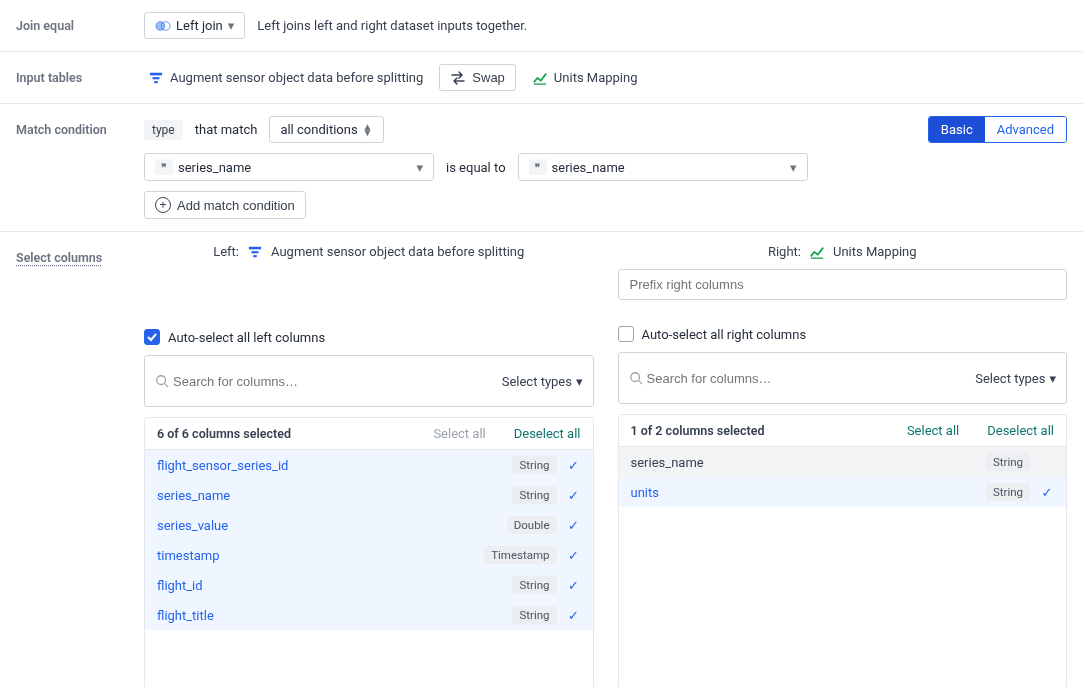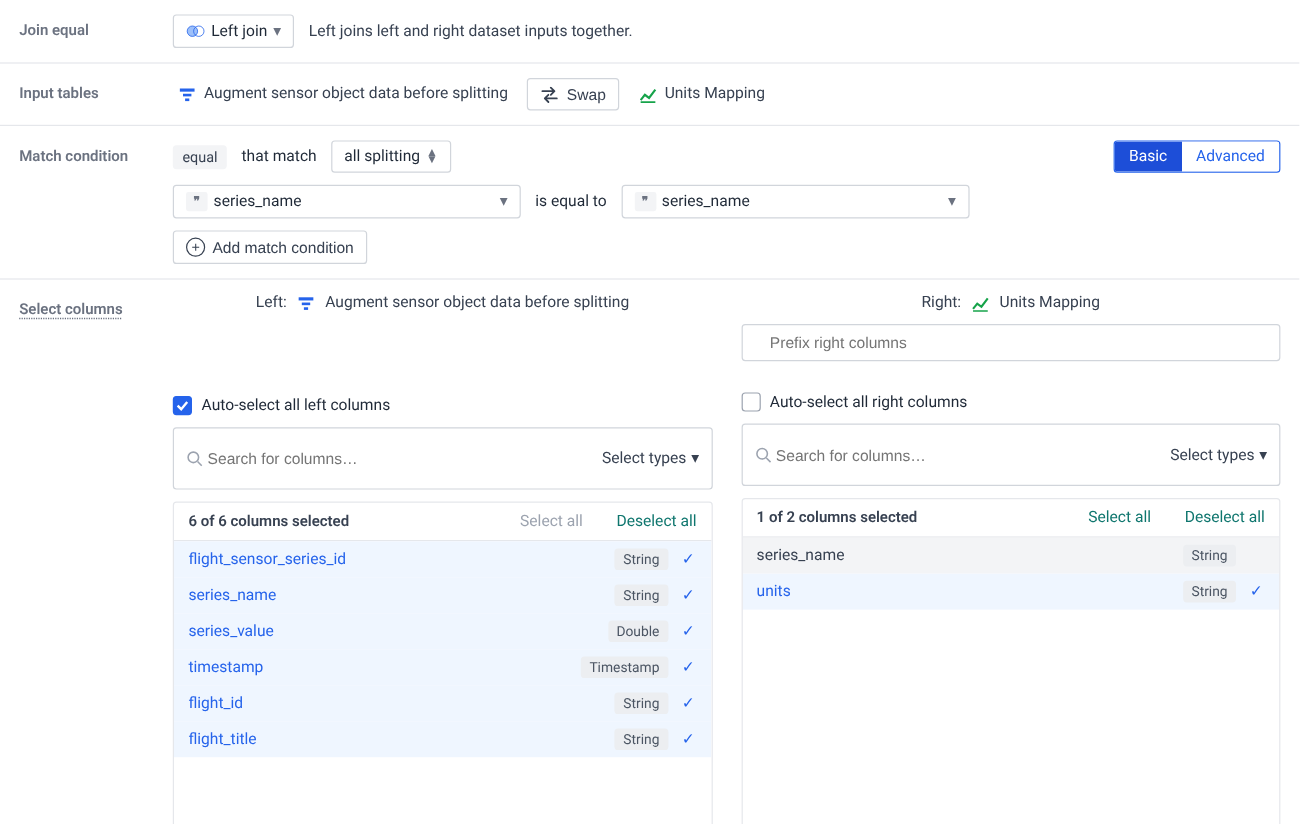--- a/index.html
+++ b/index.html
@@ -89,21 +89,21 @@
 }
 
 .two-col {
   display:flex; gap:24px; width:100%;
 }
 .col { flex:1; display:flex; flex-direction:column; gap:10px; min-width:0; }
 .col-header { display:flex; align-items:center; gap:8px; justify-content:center; font-size:13px; color:#374151; }
 .col-header .lbl { font-weight:400; color:#374151; }
 
 .text-input {
-  width:100%; border:1px solid #d1d5db; border-radius:3px; padding:7px 23px; font-size:13px;
+  width:100%; border:1px solid #d1d5db; border-radius:3px; padding:7px 11px; font-size:13px;
 }
 .checkbox-row { display:flex; align-items:center; gap:8px; font-size:13px;margin-top:16px; }
 .cb {
   width:16px; height:16px; border:1.5px solid #9ca3af; border-radius:3px;
   display:inline-flex; align-items:center; justify-content:center; cursor:pointer;
 }
 .cb.checked { background:#2563eb; border-color:#2563eb; color:#fff; }
 
 .search-wrap {
   display:flex; align-items:center; border:1px solid #d1d5db; border-radius:3px; padding:0 10px; height:52px;
@@ -185,24 +185,24 @@
         <span>Units Mapping</span>
       </span>
     </div>
   </div>
 </div>
 
 <div class="row">
   <div class="row-label">Match condition</div>
   <div class="row-body">
     <div class="hstack">
-      <span class="pill">equal</span>
+      <span class="pill">type</span>
       <span>that match</span>
       <div class="combo">
-        <span>all splitting</span>
+        <span>all conditions</span>
         <span class="caret" style="font-size:10px; line-height:0.6;">▲<br>▼</span>
       </div>
       <div class="mode-toggle">
         <span class="active">Basic</span>
         <span class="inactive">Advanced</span>
       </div>
     </div>
     <div class="hstack">
       <div class="combo wide">
         <span class="quote-badge">❞</span>

